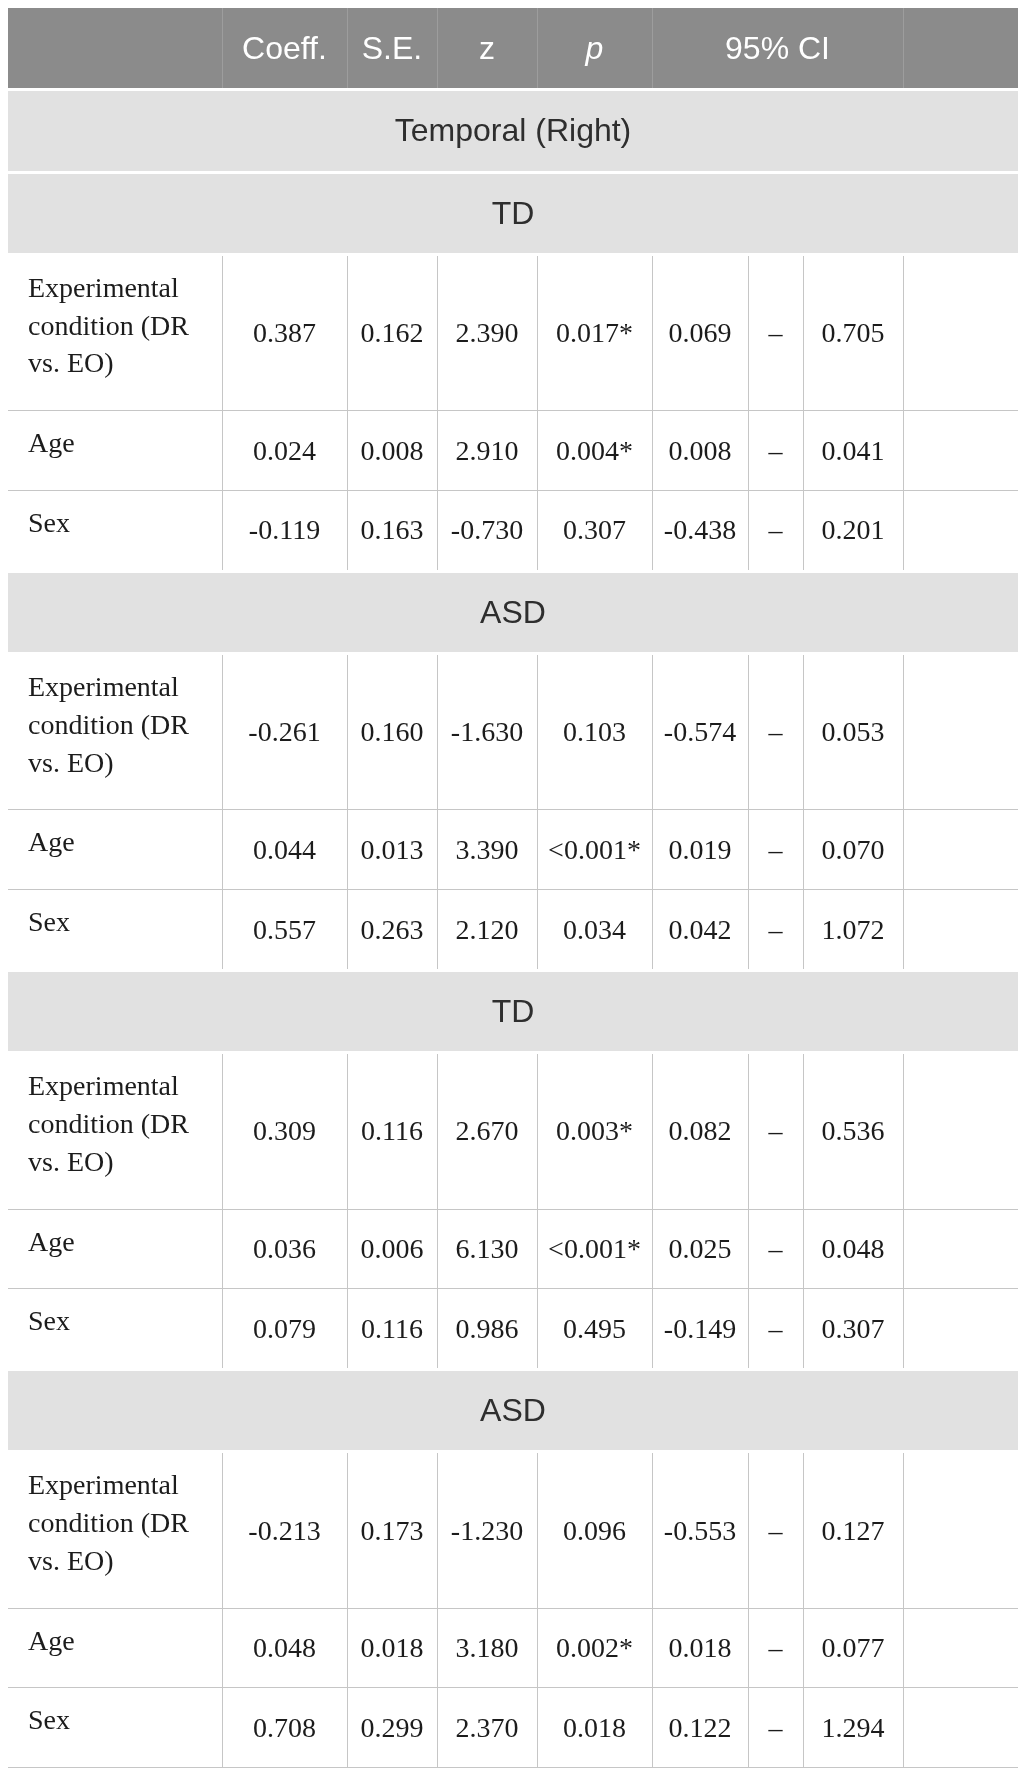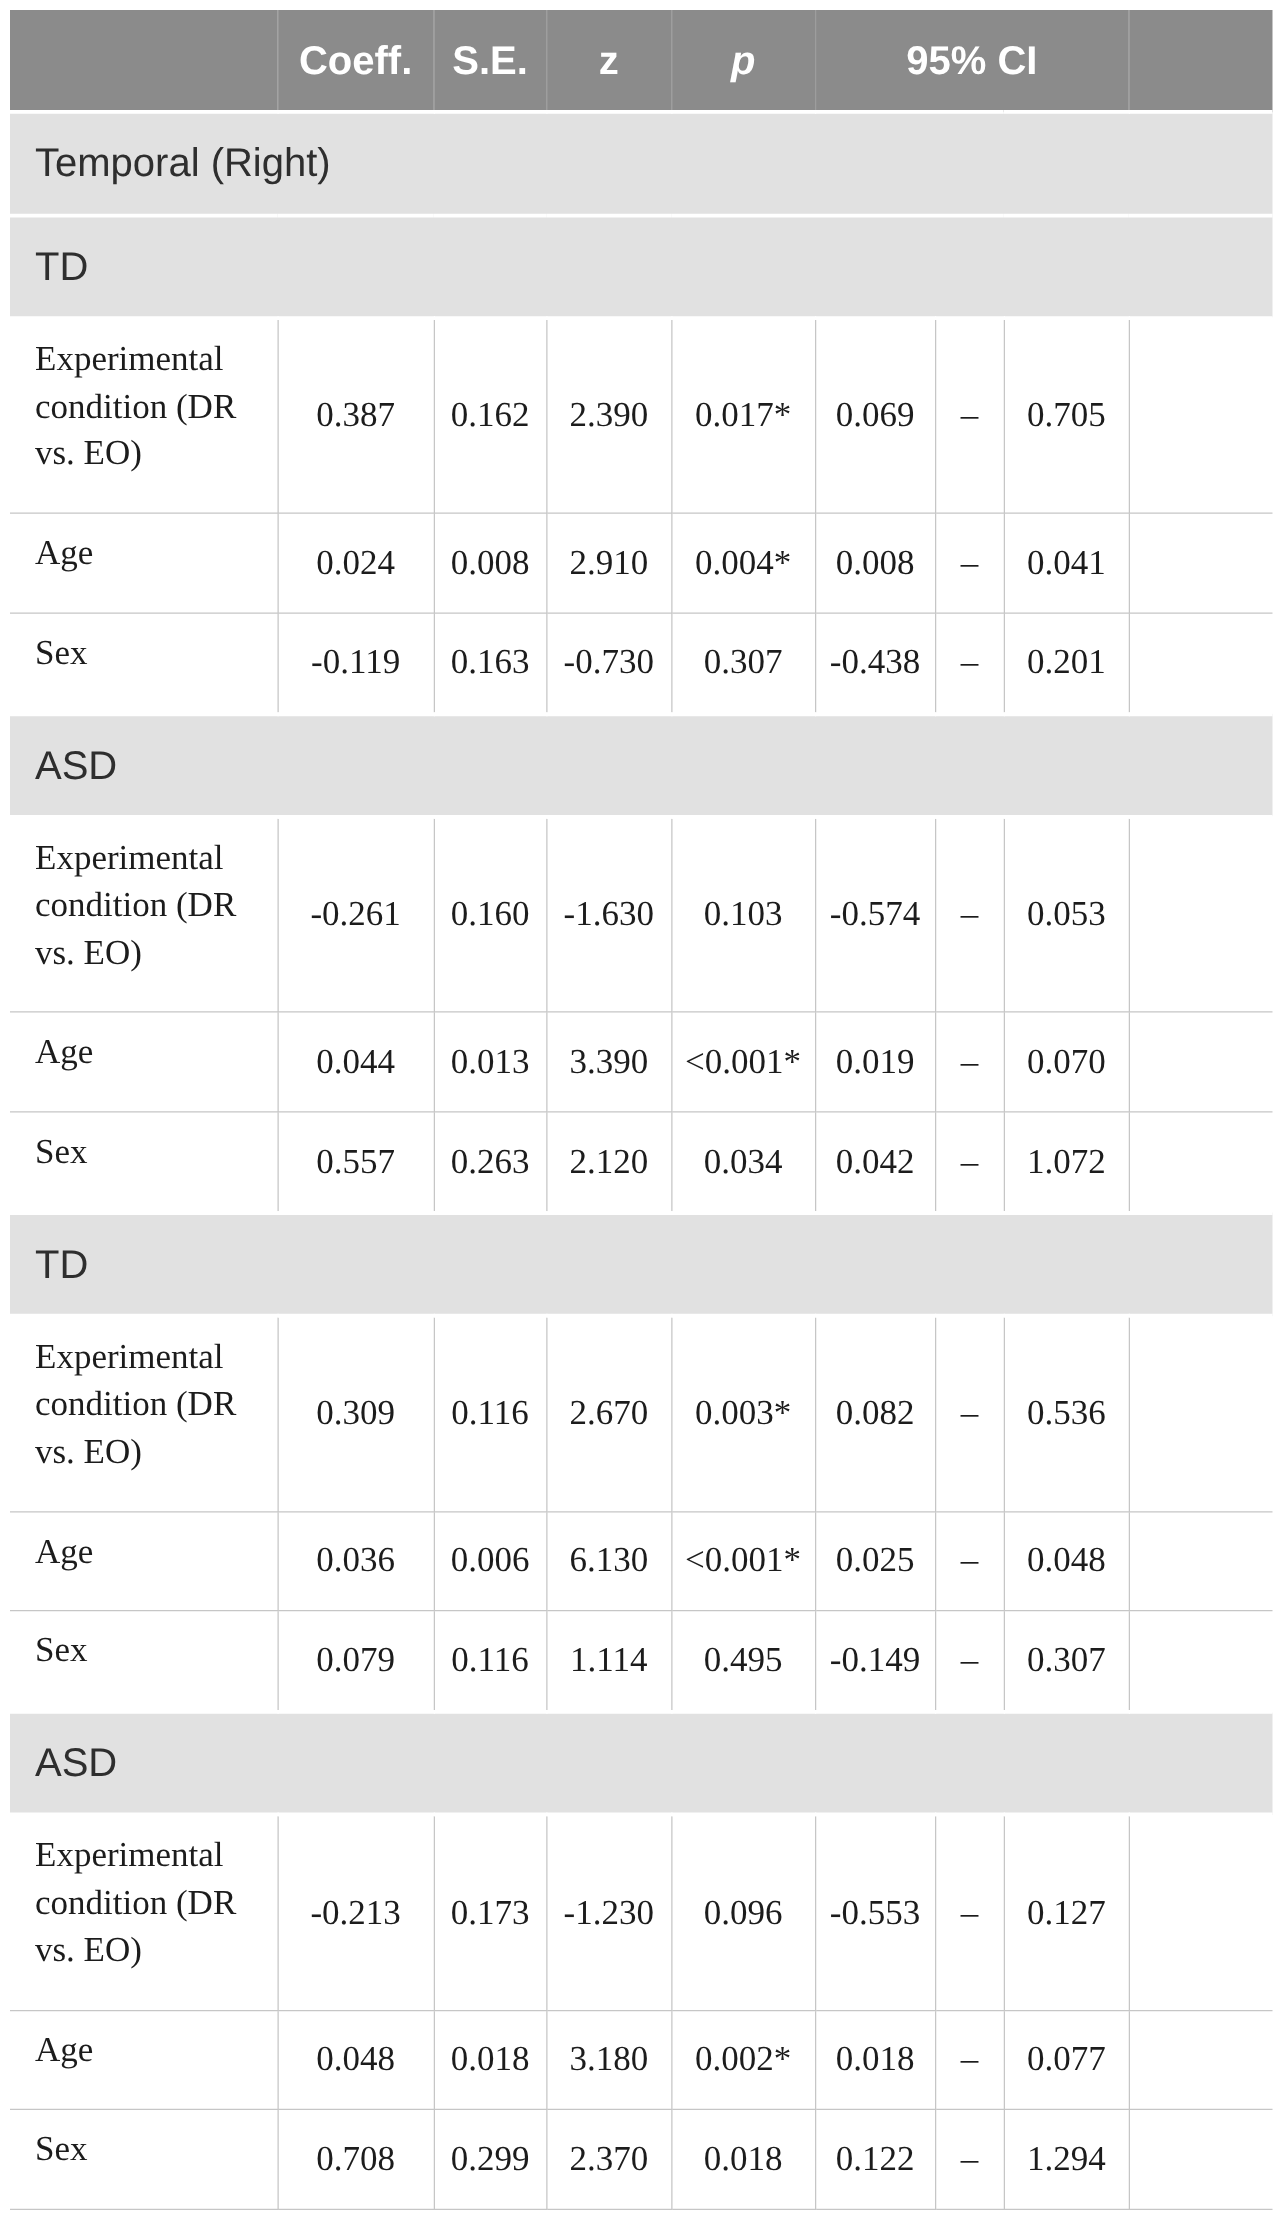--- a/index.html
+++ b/index.html
@@ -15,21 +15,21 @@
     border-collapse: collapse;
     table-layout: fixed;
     width: 1010px;
   }
 
   
   thead th {
     background: var(--header-bg, #8b8b8b);
     color: var(--header-text, #ffffff);
     font-family: "Liberation Sans", "DejaVu Sans", sans-serif;
-    font-weight: 700;
+    font-weight: 400;
     font-size: 32px;
     line-height: 1.2;
     padding: 21px 8px;
     text-align: center;
     border: none;
   }
   thead th + th { border-left: 1px solid #9d9d9d; }
   thead th.p-col { font-style: italic; }
 
   
@@ -48,21 +48,21 @@
   
   tr.section-row td, tr.group-row td {
     background: var(--section-bg, #e1e1e1);
     border: none;
     border-top: 3px solid #ffffff;
     border-bottom: 3px solid #ffffff;
     font-family: "Liberation Sans", "DejaVu Sans", sans-serif;
     font-size: 32px;
     font-weight: 400;
     color: #2e2e2e;
-    text-align: left;
+    text-align: center;
     padding: 18px 20px;
   }
 
   
   tbody tr td:first-child { border-left: none; }
   tbody tr td:last-child  { border-right: none; }
 
   .footnotes {
     margin: 14px 2px 0 2px;
     width: 1010px;
@@ -215,21 +215,21 @@
         <td class="c">0.025</td>
         <td class="c">–</td>
         <td class="c">0.048</td>
         <td></td>
       </tr>
 
       <tr>
         <td class="lbl">Sex</td>
         <td class="c">0.079</td>
         <td class="c">0.116</td>
-        <td class="c">1.114</td>
+        <td class="c">0.986</td>
         <td class="c">0.495</td>
         <td class="c">-0.149</td>
         <td class="c">–</td>
         <td class="c">0.307</td>
         <td></td>
       </tr>
 
       <tr class="group-row">
         <td colspan="9">ASD</td>
       </tr>

